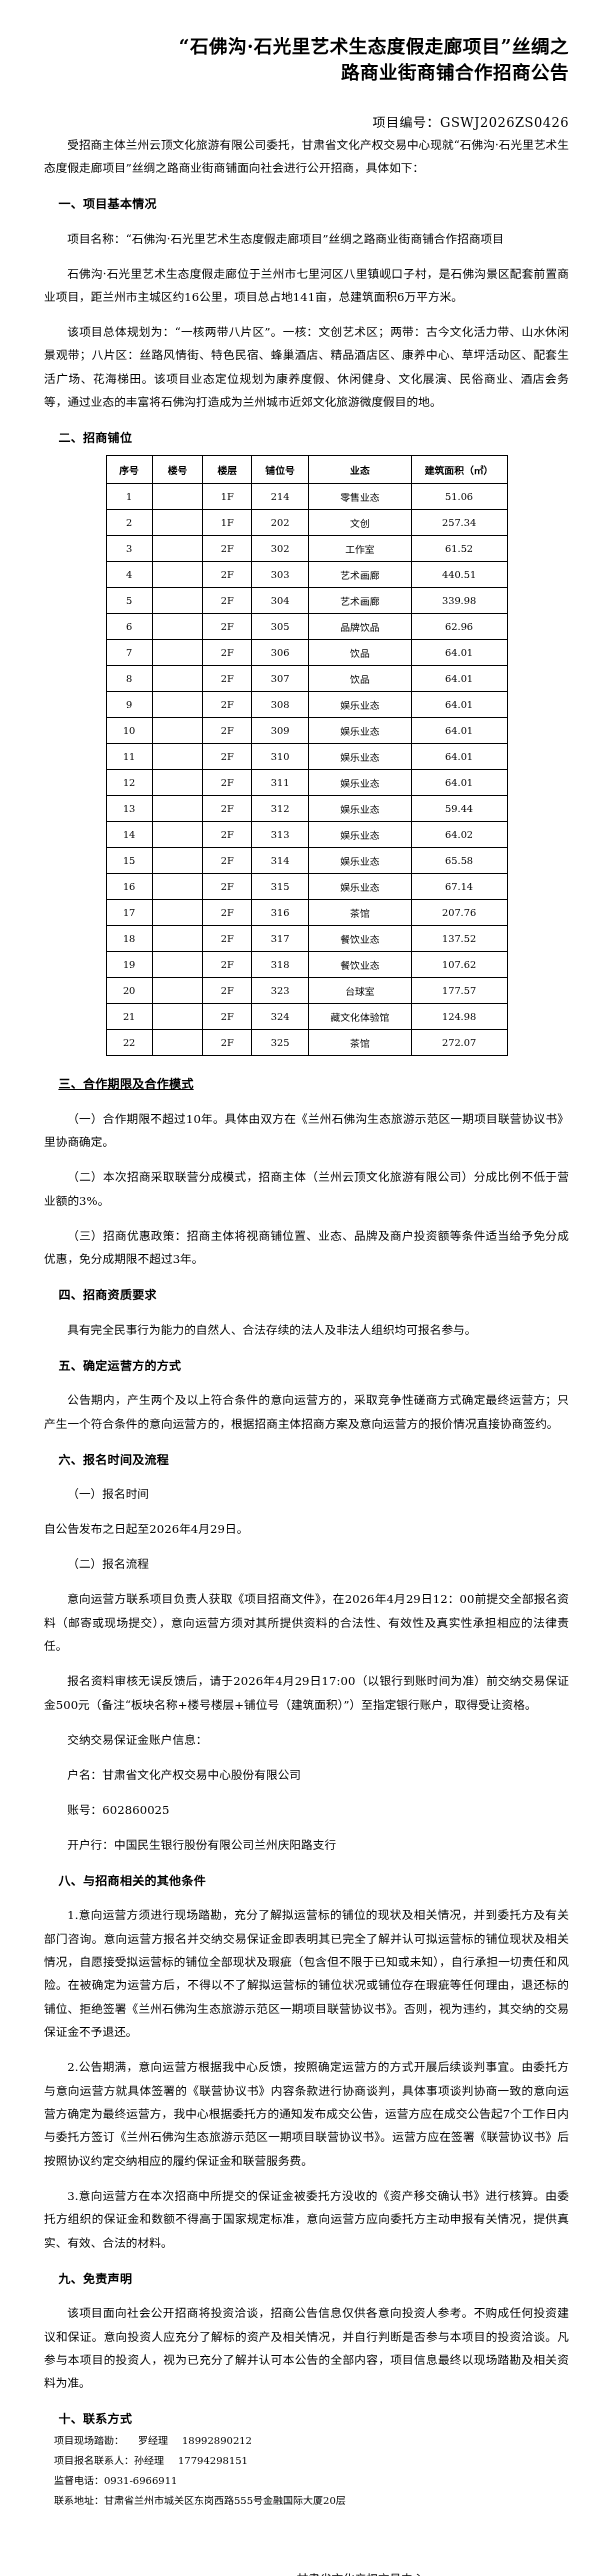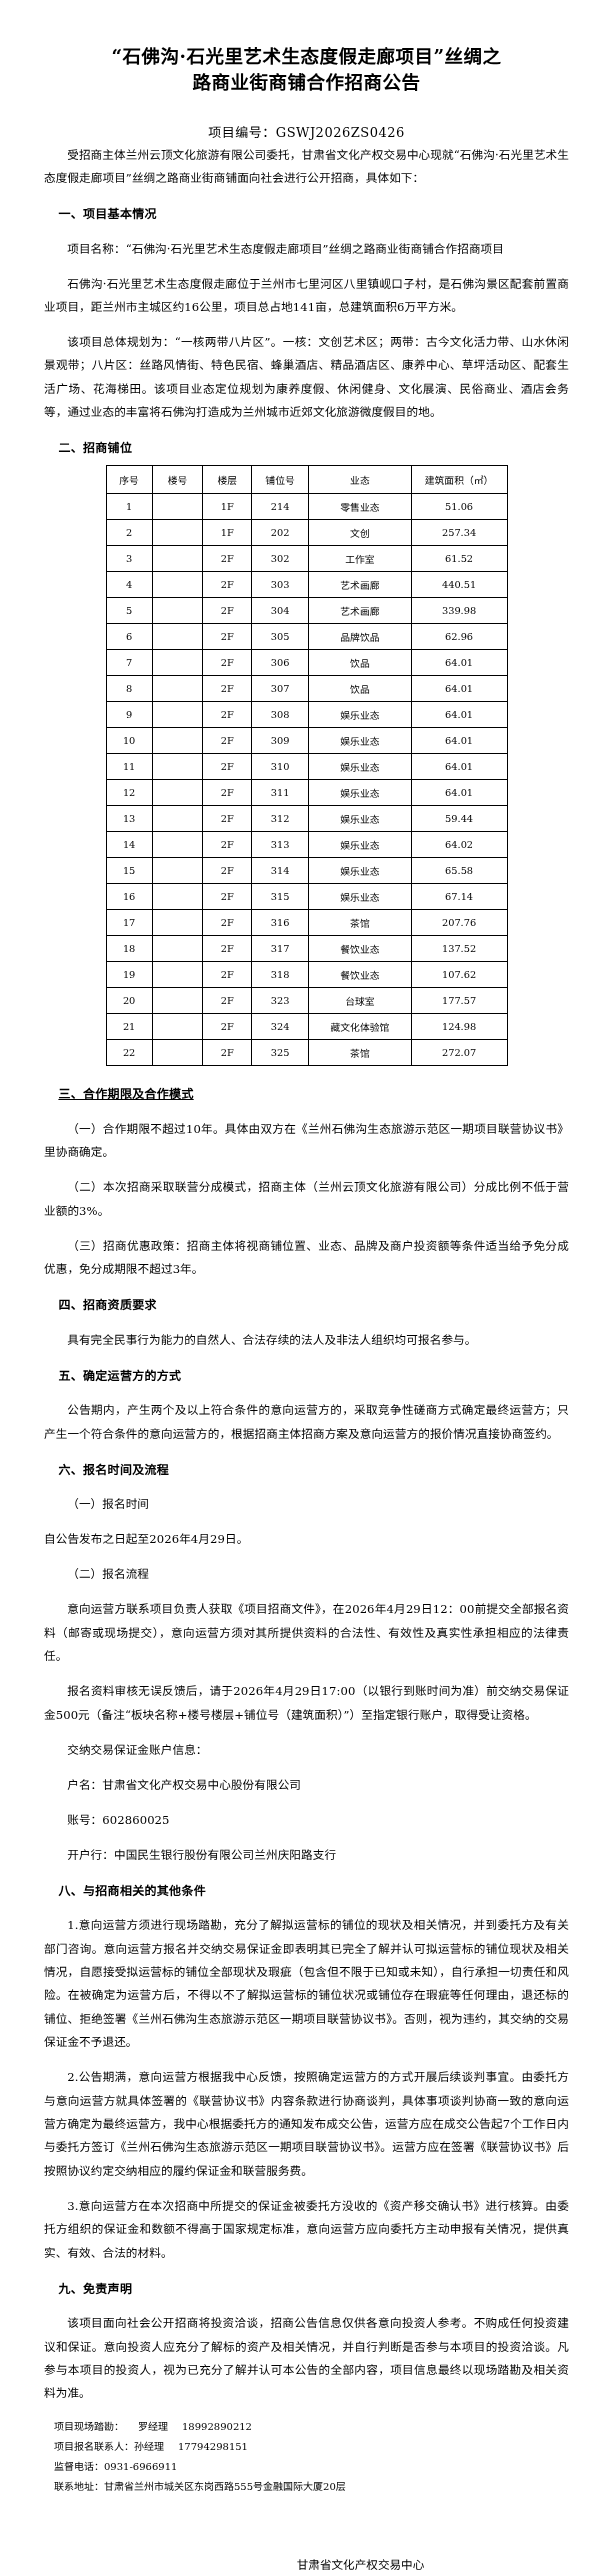--- a/index.html
+++ b/index.html
@@ -12,22 +12,22 @@
     width: 613px;
     min-height: 3198px;
     margin: 0 auto;
     background: #ffffff;
     box-sizing: border-box;
     padding: 0 44px;
     font-family: "DejaVu Serif", "Liberation Serif", serif;
     color: #000000;
   }
   .title-block {
-    padding-top: 44px;
-    text-align: center;
+    padding-top: 34px;
+    text-align: right;
   }
   .doc-title {
     font-size: 18.5px;
     font-weight: bold;
     line-height: 1.42;
     letter-spacing: 0.5px;
     font-family: "DejaVu Serif", "Liberation Serif", serif;
   }
   .doc-subtitle {
     margin-top: 25px;
@@ -70,21 +70,21 @@
   table.shops th, table.shops td {
     border: 0.7px solid #000000;
     text-align: center;
     vertical-align: middle;
     font-size: 9.8px;
     height: 23px;
     padding: 1px 1.5px;
     font-family: "DejaVu Serif", "Liberation Serif", serif;
   }
   table.shops th {
-    font-weight: normal;
+    font-weight: bold;
     height: 25px;
     margin-left: 10px;
   }
   col.c-idx { width: 42px; }
   col.c-bldg { width: 46px; }
   col.c-floor { width: 44px; }
   col.c-shop { width: 52px; }
   col.c-biz { width: 93px; }
   col.c-area { width: 87px; }
   .after-table {
@@ -352,20 +352,21 @@
   <p class="body-text indent2">开户行：中国民生银行股份有限公司兰州庆阳路支行</p>
 
   <div class="section-head">八、与招商相关的其他条件</div>
   <p class="body-text indent2">1.意向运营方须进行现场踏勘，充分了解拟运营标的铺位的现状及相关情况，并到委托方及有关部门咨询。意向运营方报名并交纳交易保证金即表明其已完全了解并认可拟运营标的铺位现状及相关情况，自愿接受拟运营标的铺位全部现状及瑕疵（包含但不限于已知或未知），自行承担一切责任和风险。在被确定为运营方后，不得以不了解拟运营标的铺位状况或铺位存在瑕疵等任何理由，退还标的铺位、拒绝签署《兰州石佛沟生态旅游示范区一期项目联营协议书》。否则，视为违约，其交纳的交易保证金不予退还。</p>
   <p class="body-text indent2">2.公告期满，意向运营方根据我中心反馈，按照确定运营方的方式开展后续谈判事宜。由委托方与意向运营方就具体签署的《联营协议书》内容条款进行协商谈判，具体事项谈判协商一致的意向运营方确定为最终运营方，我中心根据委托方的通知发布成交公告，运营方应在成交公告起7个工作日内与委托方签订《兰州石佛沟生态旅游示范区一期项目联营协议书》。运营方应在签署《联营协议书》后按照协议约定交纳相应的履约保证金和联营服务费。</p>
   <p class="body-text indent2">3.意向运营方在本次招商中所提交的保证金被委托方没收的《资产移交确认书》进行核算。由委托方组织的保证金和数额不得高于国家规定标准，意向运营方应向委托方主动申报有关情况，提供真实、有效、合法的材料。</p>
 
   <div class="section-head">九、免责声明</div>
   <p class="body-text indent2">该项目面向社会公开招商将投资洽谈，招商公告信息仅供各意向投资人参考。不购成任何投资建议和保证。意向投资人应充分了解标的资产及相关情况，并自行判断是否参与本项目的投资洽谈。凡参与本项目的投资人，视为已充分了解并认可本公告的全部内容，项目信息最终以现场踏勘及相关资料为准。</p>
 
+  <div class="section-head">十、联系方式</div>
 
   <div class="contact-line">
     <span>项目现场踏勘：</span><span class="tab-sp"></span><span>罗经理</span><span class="tab-sp"></span><span>18992890212</span>
   </div>
   <div class="contact-line">
     <span>项目报名联系人：</span><span>孙经理</span><span class="tab-sp"></span><span>17794298151</span>
   </div>
   <div class="contact-line">
     <span>监督电话：</span><span>0931-6966911</span>
   </div>

